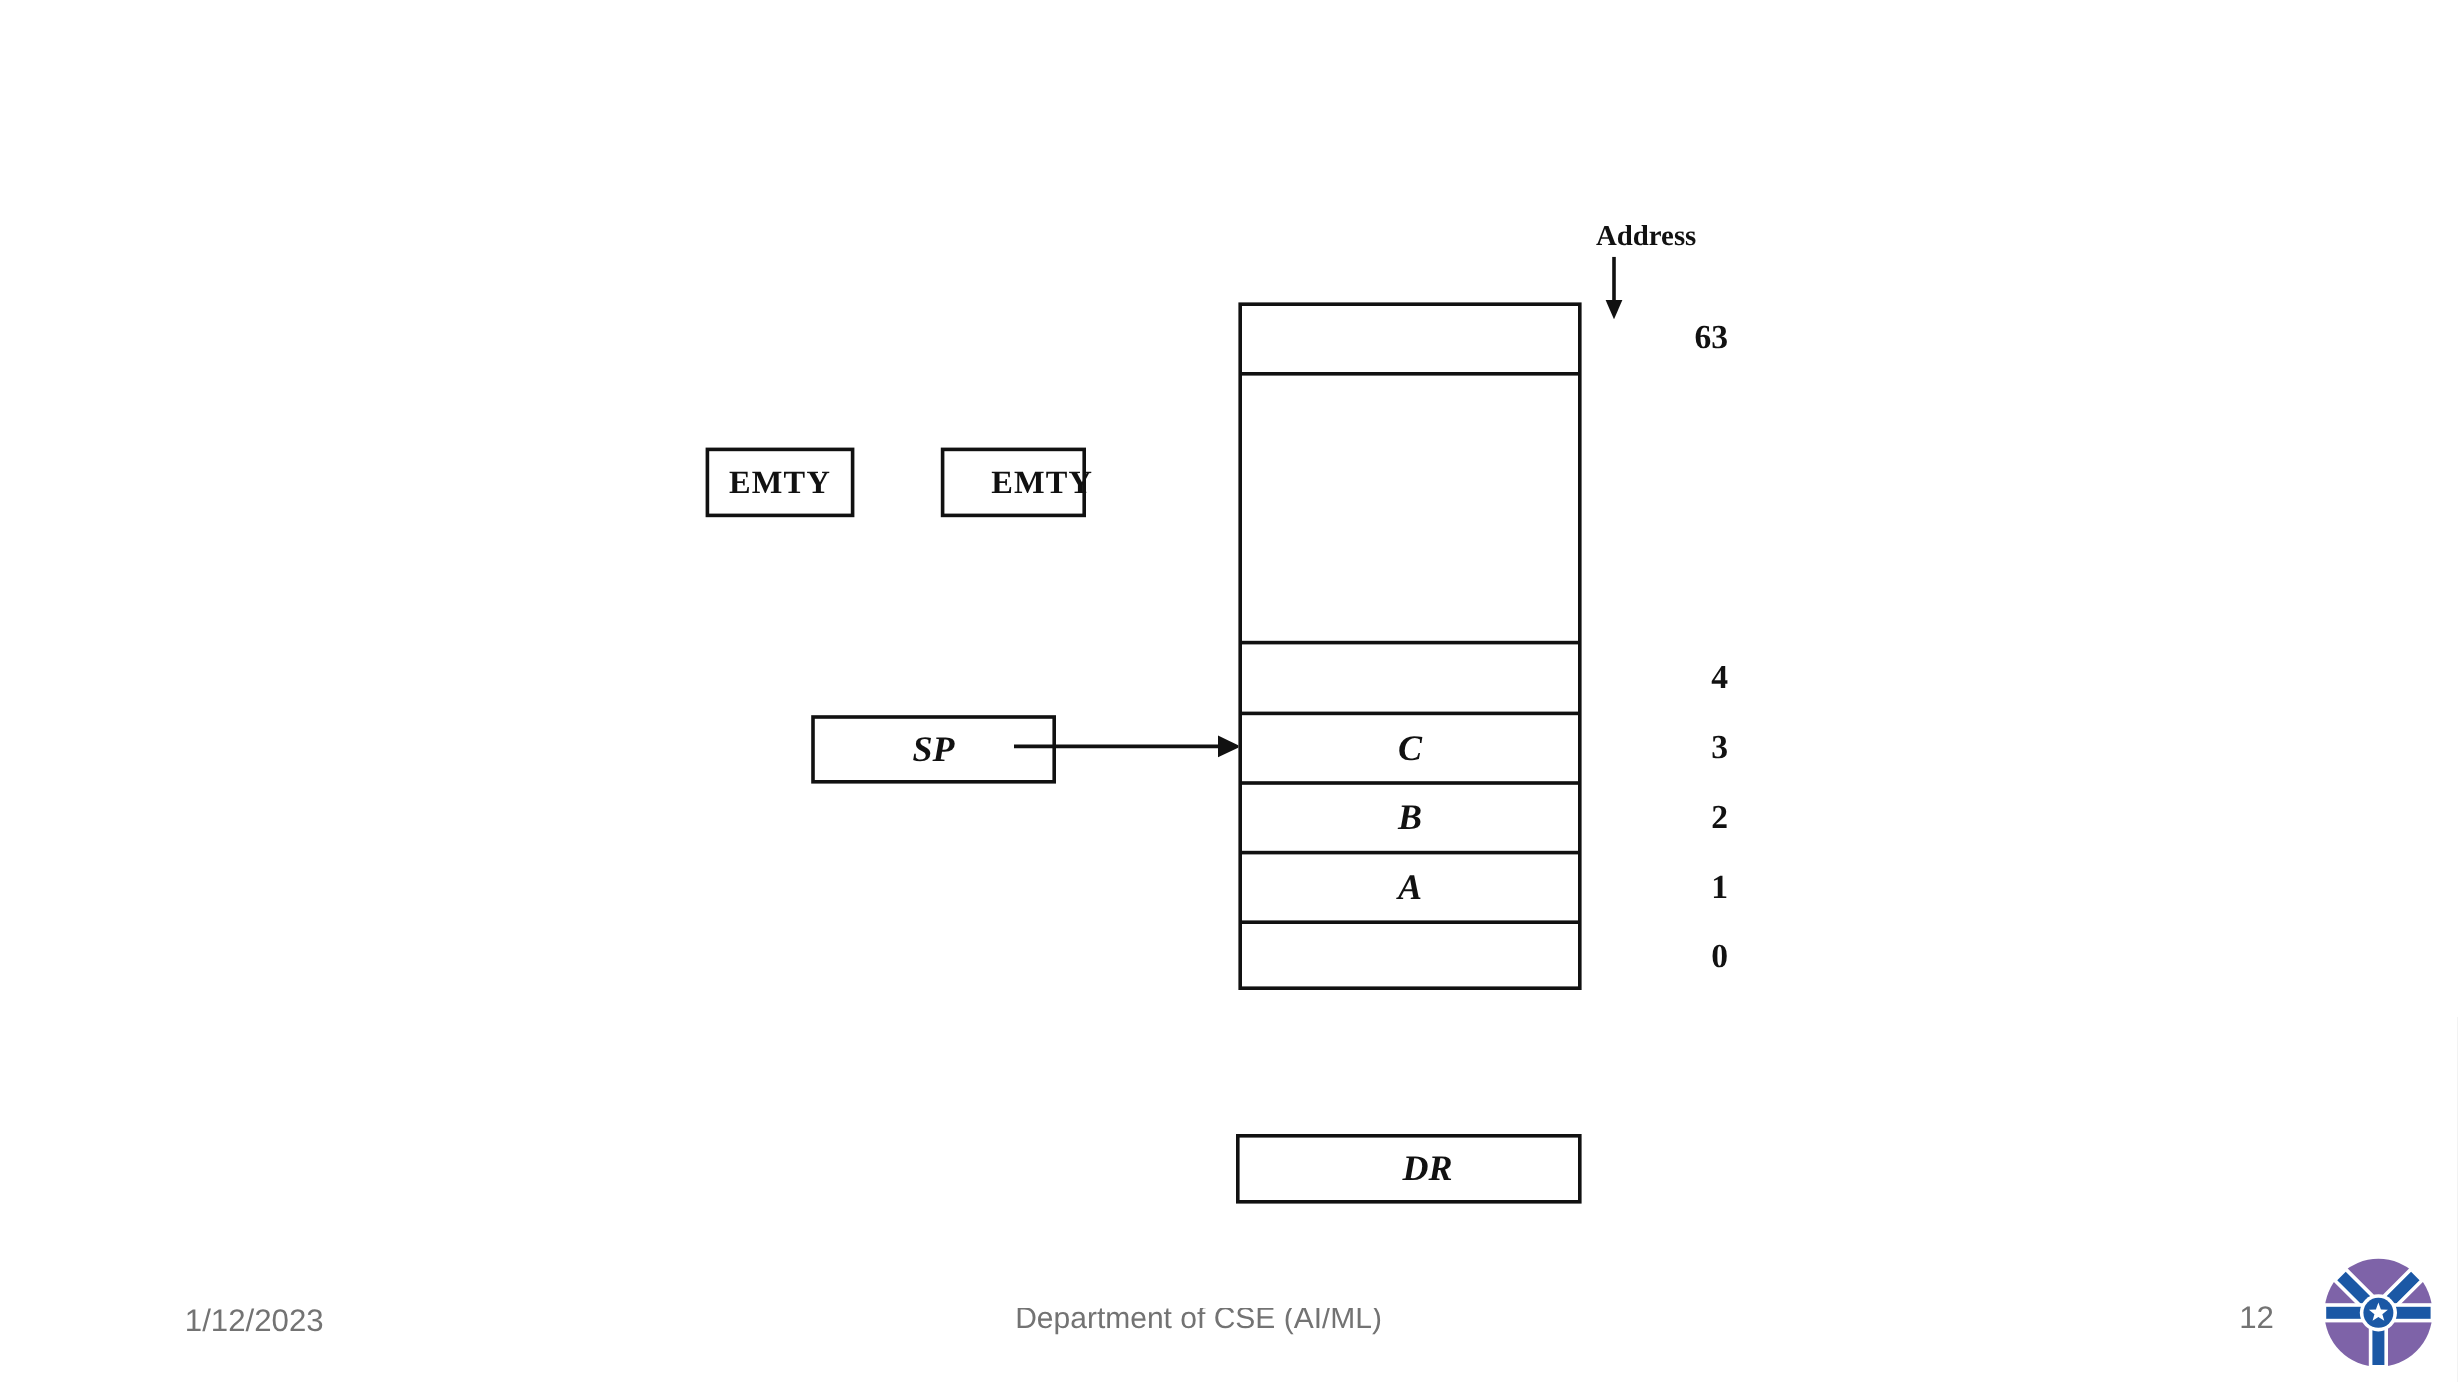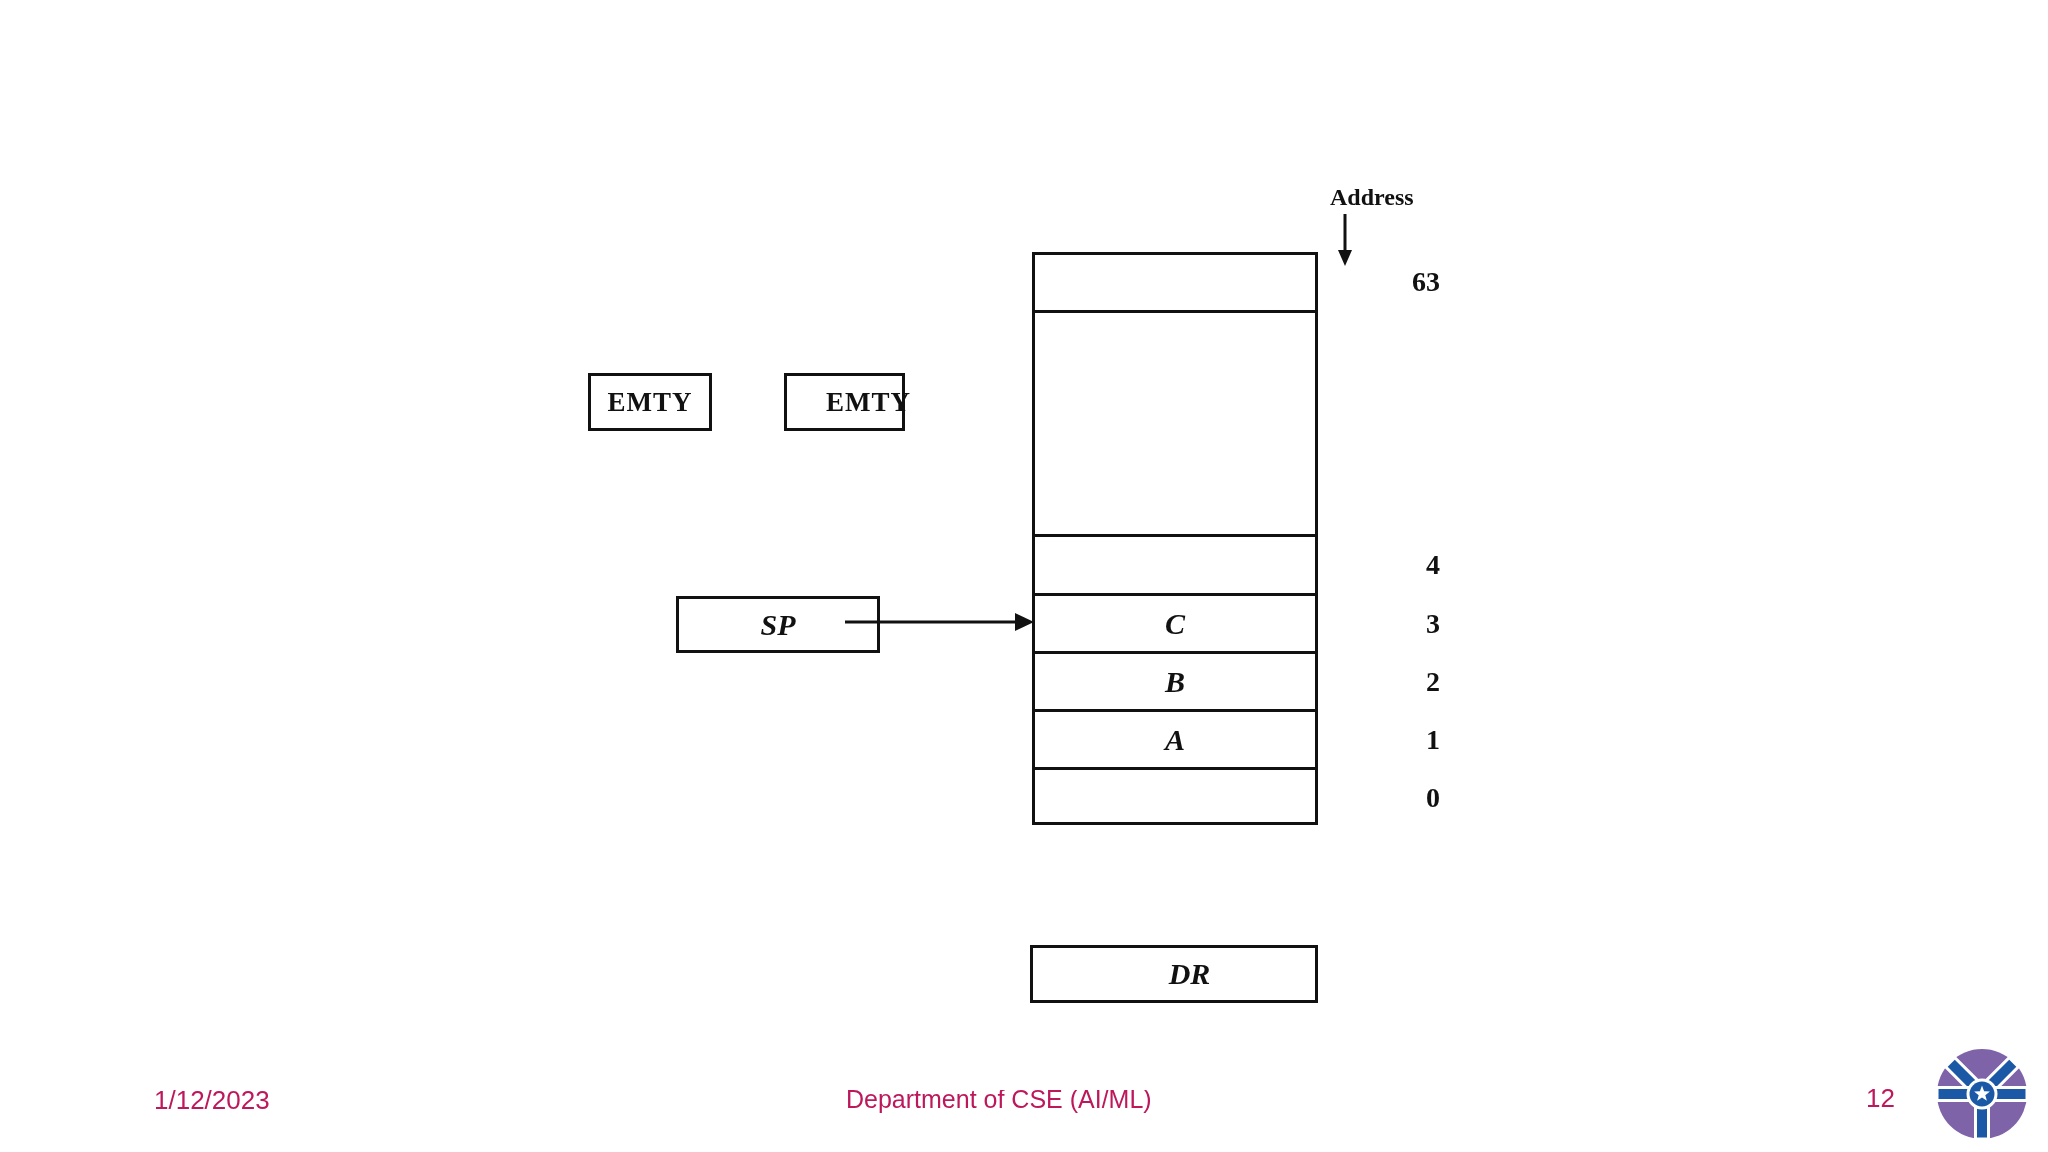--- a/index.html
+++ b/index.html
@@ -56,21 +56,21 @@
   }
   #caption {
     left:0; right:0; top:1049px;
     text-align:center;
     font-size:31px;
   }
   #caption .cap-label { font-weight:bold; margin-right:20px; }
   .footer-txt {
     position:absolute;
     font-family:"Liberation Sans", sans-serif;
-    color:#be185d;
+    color:#737373;
     font-size:26px;
     line-height:28px;
   }
   #footer-dept-clip {
     left:846px; top:1090px;
     width:330px; height:25px;
     overflow:hidden;
   }
   #footer-dept-clip span { display:block; margin-top:-5px; font-size:25px; }
   svg { display:block; }

